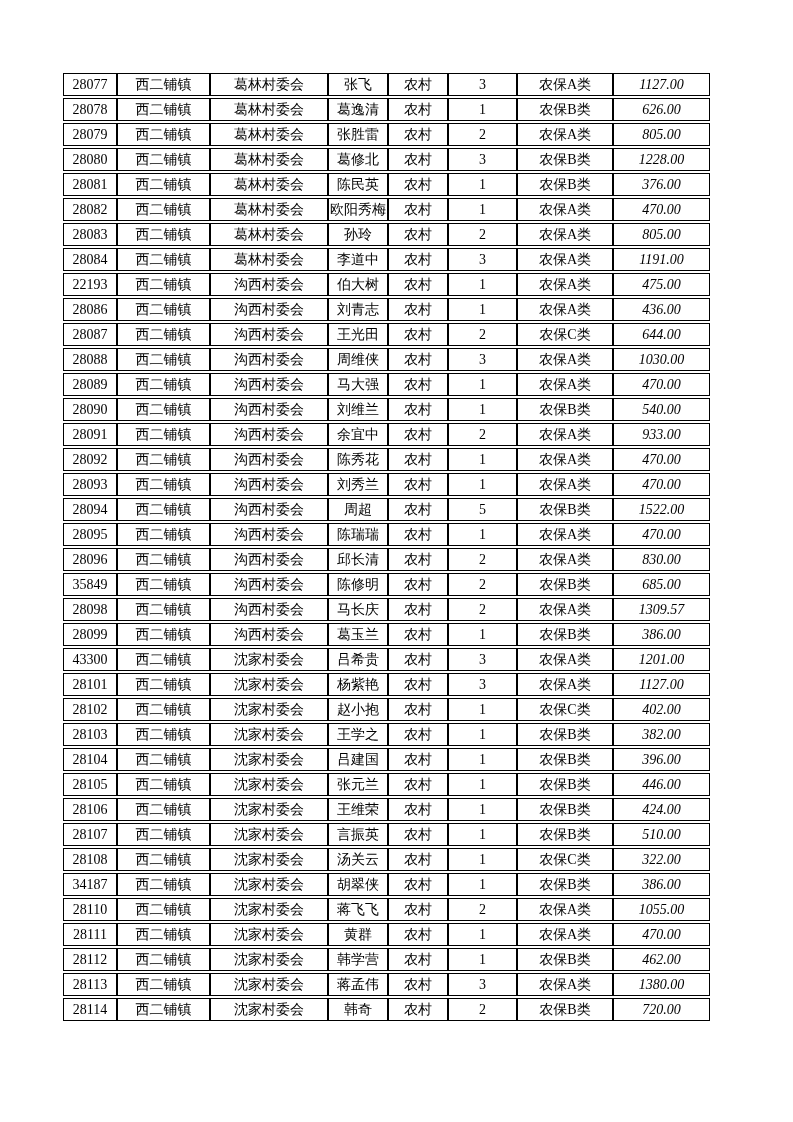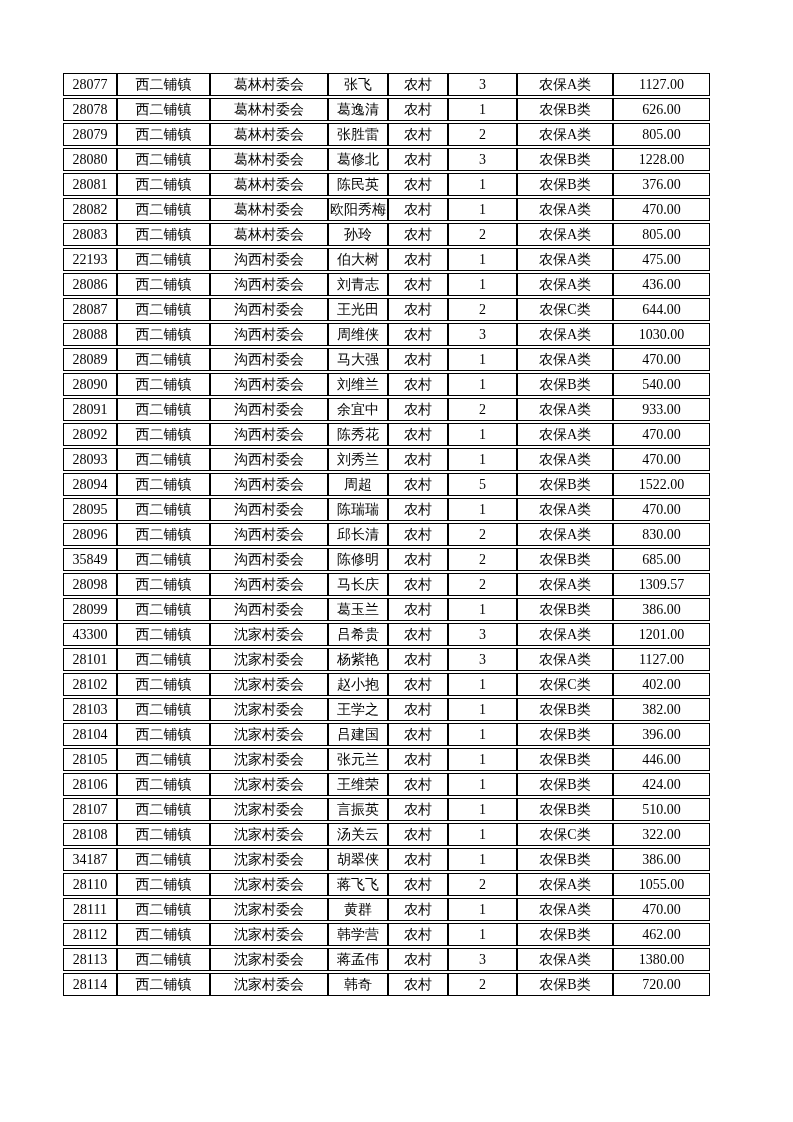--- a/index.html
+++ b/index.html
@@ -46,20 +46,21 @@
   col.c1{width:93px;}
   col.c2{width:118px;}
   col.c3{width:60px;}
   col.c4{width:60px;}
   col.c5{width:69px;}
   col.c6{width:96px;}
   col.c7{width:97px;}
   td.col-7{
     text-align:right;
     padding-right:21px;
+    font-style:italic;
   }
 </style>
 </head>
 <body>
 
 <div class="page">
   <table class="grid">
     <colgroup>
       <col class="c0">
         <col class="c1">
@@ -135,20 +136,30 @@
           <td class="col-0">28083</td>
           <td class="col-1">西二铺镇</td>
           <td class="col-2">葛林村委会</td>
           <td class="col-3">孙玲</td>
           <td class="col-4">农村</td>
           <td class="col-5">2</td>
           <td class="col-6">农保A类</td>
           <td class="col-7">805.00</td>
         </tr>
         <tr>
+          <td class="col-0">28084</td>
+          <td class="col-1">西二铺镇</td>
+          <td class="col-2">葛林村委会</td>
+          <td class="col-3">李道中</td>
+          <td class="col-4">农村</td>
+          <td class="col-5">3</td>
+          <td class="col-6">农保A类</td>
+          <td class="col-7">1191.00</td>
+        </tr>
+        <tr>
           <td class="col-0">22193</td>
           <td class="col-1">西二铺镇</td>
           <td class="col-2">沟西村委会</td>
           <td class="col-3">伯大树</td>
           <td class="col-4">农村</td>
           <td class="col-5">1</td>
           <td class="col-6">农保A类</td>
           <td class="col-7">475.00</td>
         </tr>
         <tr>

